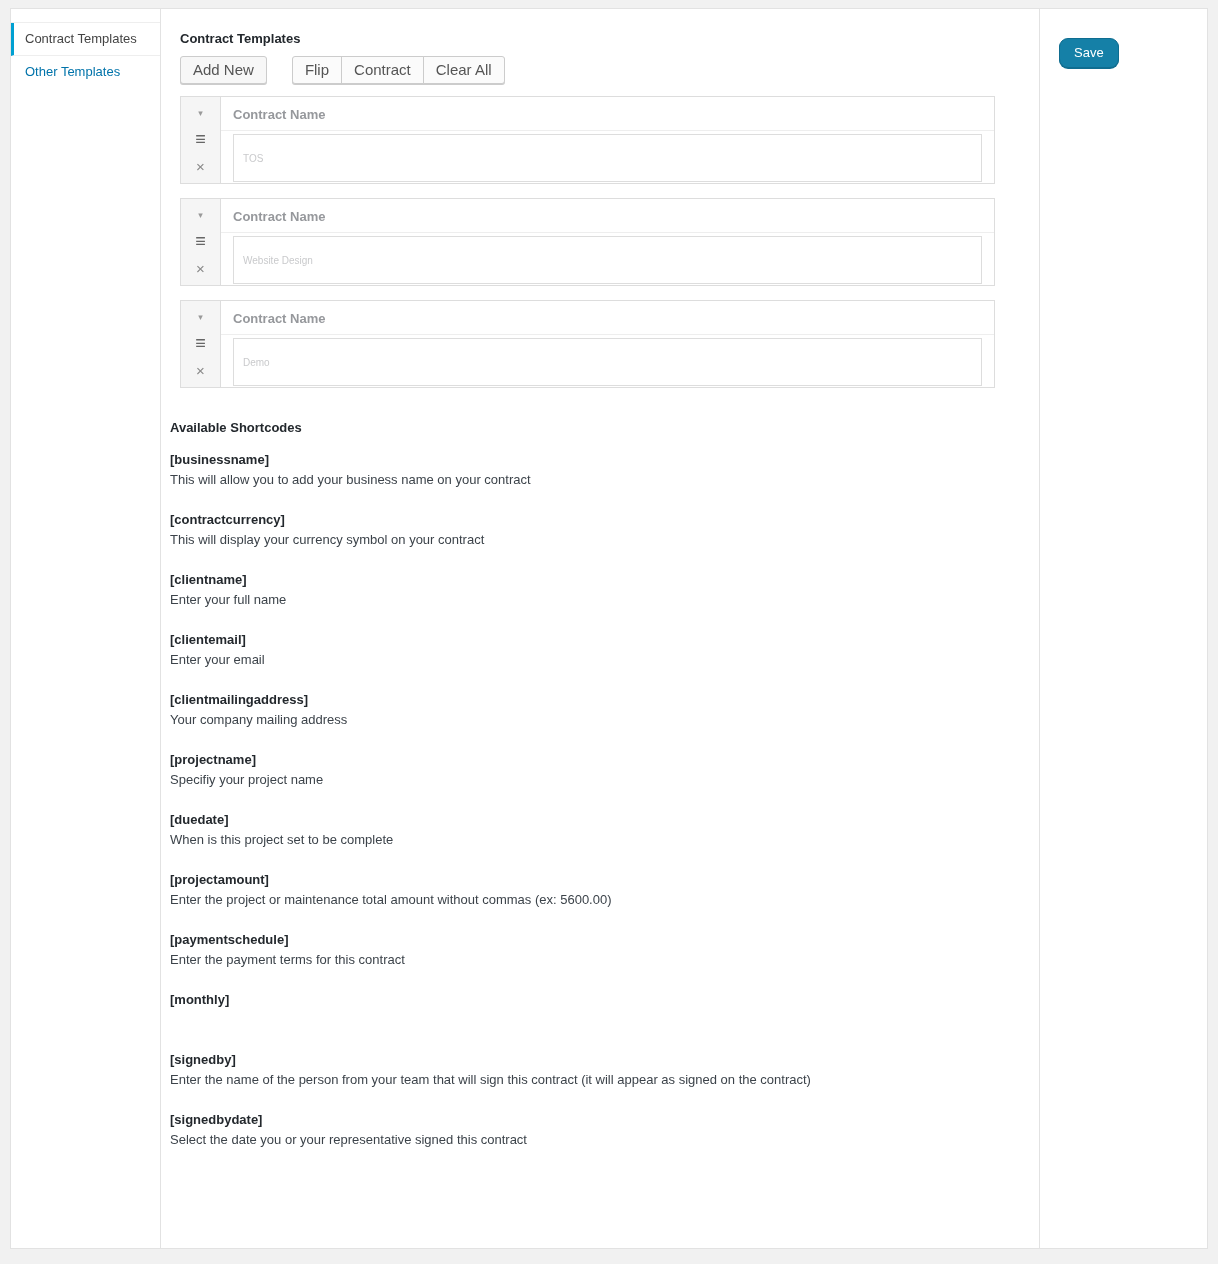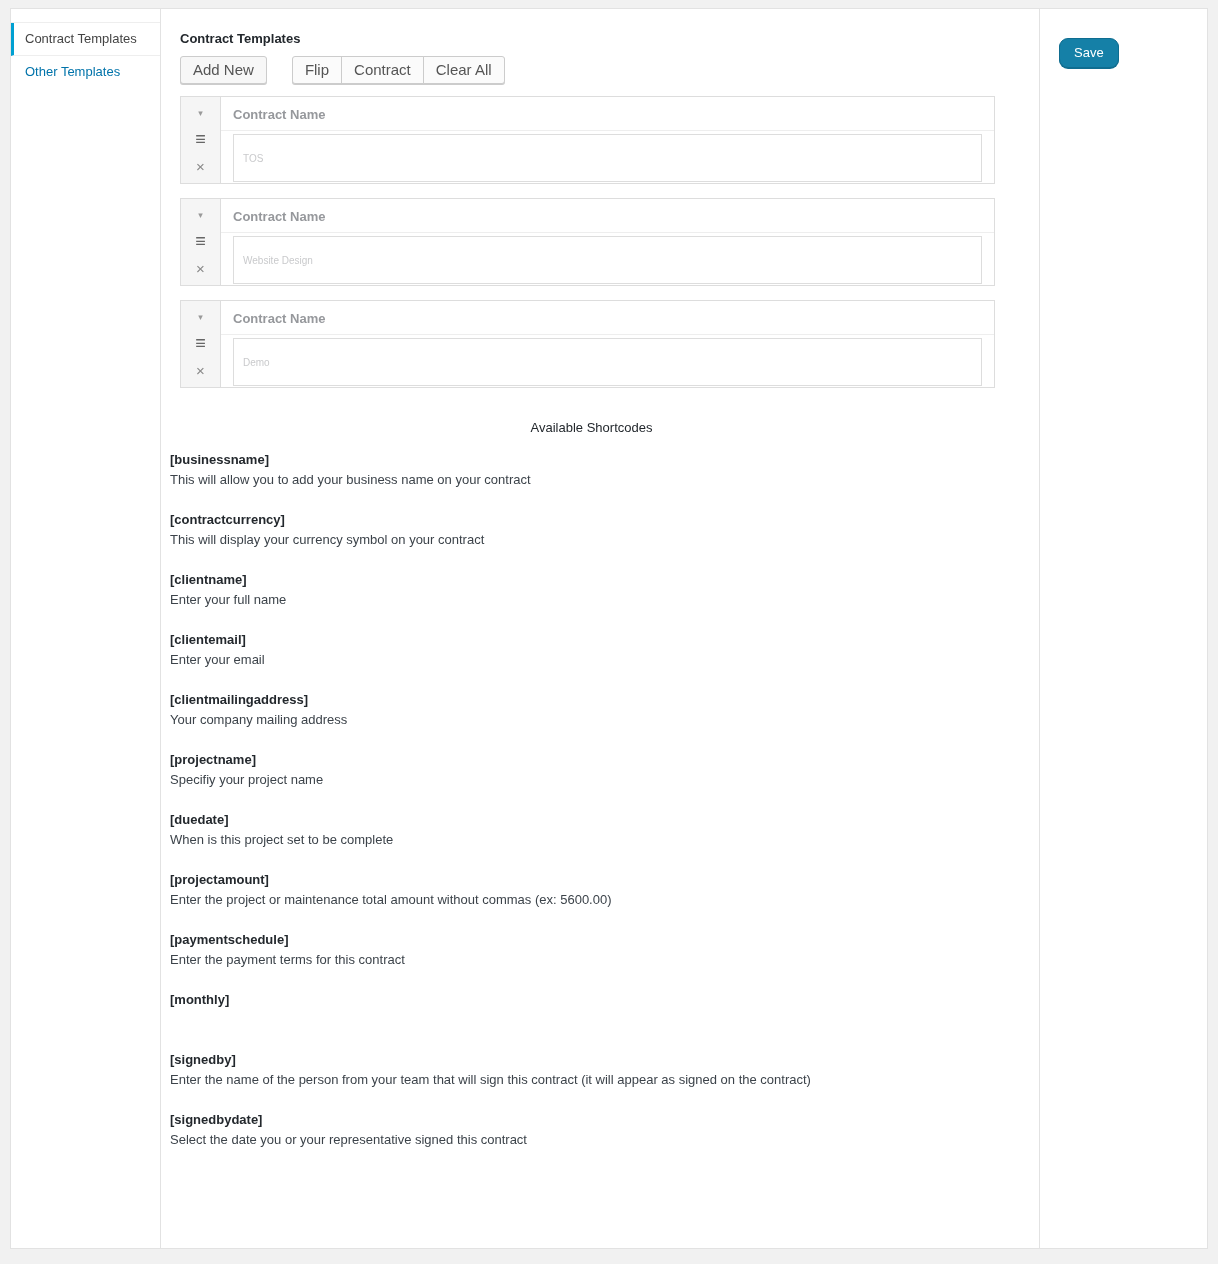--- a/index.html
+++ b/index.html
@@ -115,24 +115,23 @@
     color: #32373c;
     font-family: inherit;
     background: #fff;
     outline: none;
   }
   .rep-input::placeholder { color: #c9cacc; opacity: 1; }
   
   .sc-heading {
     margin: 30px 0 12px 0;
     font-size: 13px;
-    font-weight: normal;
+    font-weight: bold;
     color: #23282d;
     line-height: 20px;
-    text-align: center;
   }
   .sc-item { margin: 12px 0 20px 0; }
   .sc-code {
     font-size: 13px;
     font-weight: bold;
     color: #23282d;
     line-height: 20px;
   }
   .sc-desc {
     font-size: 13px;

